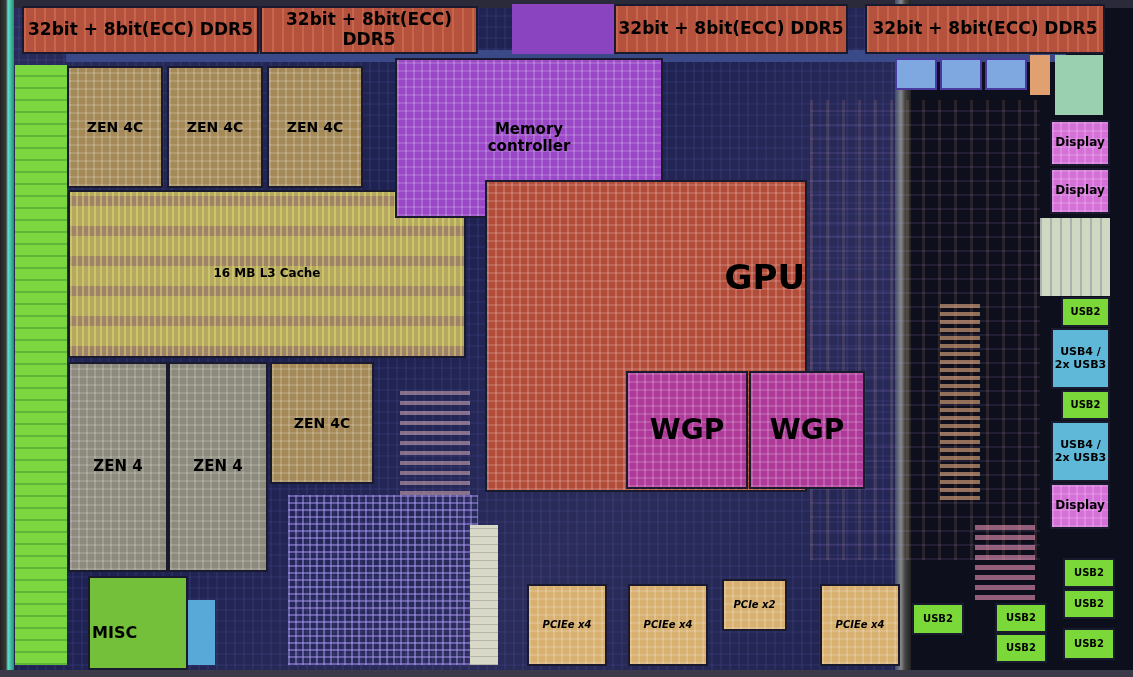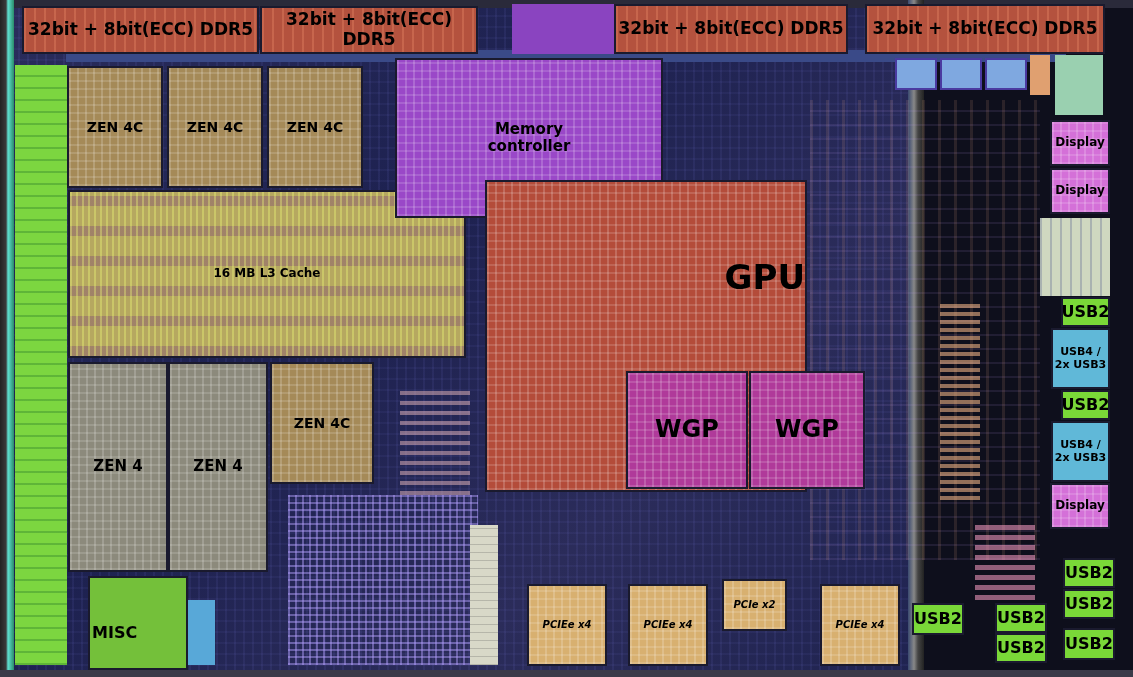--- a/index.html
+++ b/index.html
@@ -1,42 +1,42 @@
 <!DOCTYPE html>
 <html><head>
 <meta charset="utf-8">
 <style>
   html,body{margin:0;padding:0;background:#0e0f1c;}
   body{width:1133px;height:677px;overflow:hidden;position:relative;font-family:"DejaVu Sans","Liberation Sans",sans-serif;}
   #die{position:absolute;left:0;top:0;width:911px;height:677px;
     background:
       repeating-linear-gradient(90deg, rgba(140,140,255,0.08) 0 2px, transparent 2px 9px),
       repeating-linear-gradient(0deg, rgba(140,140,255,0.06) 0 2px, transparent 2px 11px),
-      linear-gradient(135deg,#2a2d5c 0%,#1d2150 40%,#2b2c5a 70%,#1f2350 100%); padding-left: 13px;}
+      linear-gradient(135deg,#2a2d5c 0%,#1d2150 40%,#2b2c5a 70%,#1f2350 100%);}
   .edge-left{position:absolute;left:0;top:0;width:14px;height:677px;background:linear-gradient(90deg,#222 0,#3a3a3a 6px,#5fe0d0 8px,#2a8c6a 14px);}
   .edge-right{position:absolute;right:0;top:0;width:16px;height:677px;background:linear-gradient(90deg,#3a4a70 0,#888 6px,#444 10px,#222 16px);}
   .edge-top{position:absolute;left:0;top:0;width:1133px;height:8px;background:#2a2a3a;}
   .edge-bottom{position:absolute;left:0;bottom:0;width:1133px;height:7px;background:#3a3a48;}
   .blk{position:absolute;box-sizing:border-box;border:2px solid #1a1a2e;display:flex;align-items:center;justify-content:center;text-align:center;color:#000;font-weight:bold;line-height:1.15;}
   .tex-grid{background-image:
       repeating-linear-gradient(90deg, rgba(255,255,255,0.18) 0 2px, transparent 2px 8px),
       repeating-linear-gradient(0deg, rgba(255,255,255,0.14) 0 2px, transparent 2px 8px);}
   .ddr{background-color:#b4523e;background-image:repeating-linear-gradient(90deg, rgba(255,160,120,0.25) 0 2px, transparent 2px 10px);font-size:17px;}
   .zen4c{background-color:#a58a58;font-size:14px;}
   .zen4{background-color:#8c8a7c;font-size:15px;}
   .l3{background-color:#b6a860;background-image:
       repeating-linear-gradient(90deg, rgba(240,255,120,0.35) 0 2px, transparent 2px 6px),
       repeating-linear-gradient(0deg, rgba(120,60,120,0.35) 0 10px, transparent 10px 30px);font-size:12px;}
   .mem{background-color:#9a48c8;font-size:15px;}
   .media{background-color:#4a7aa8;font-size:15px;}
   .gpu{background-color:#b44c3a;font-size:34px;justify-content:flex-end;}
-  .wgp{background-color:#b03a9a;font-size:24px;}
+  .wgp{background-color:#b03a9a;font-size:28px;}
   .misc{background-color:#74c03a;font-size:16px;margin-left:28px;}
   .display{background-color:#d470d8;font-size:12px;}
-  .usb2{background-color:#7ad838;font-size:16px;}
+  .usb2{background-color:#7ad838;font-size:10px;}
   .usb4{background-color:#60b8d8;font-size:11px;}
   .pcie{background-color:#d8b070;font-size:10px;font-style:italic;}
   .deco{position:absolute;box-sizing:border-box;}
 </style>
 </head>
 <body>
 
 <div id="die">
   <div class="edge-top"></div>
   <div class="edge-left"></div>

